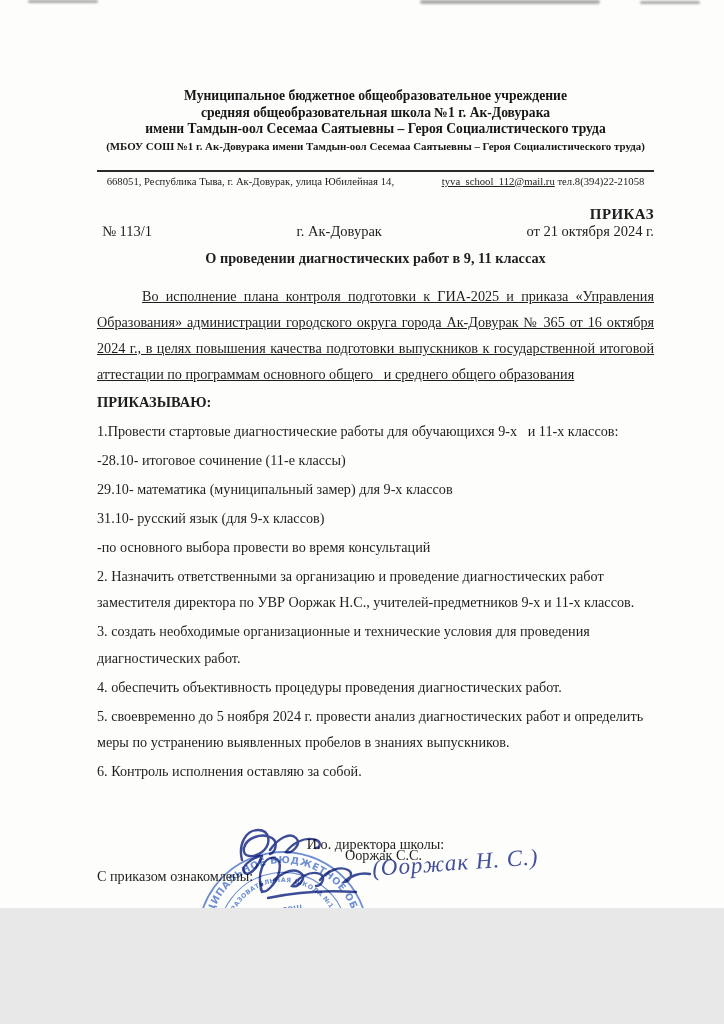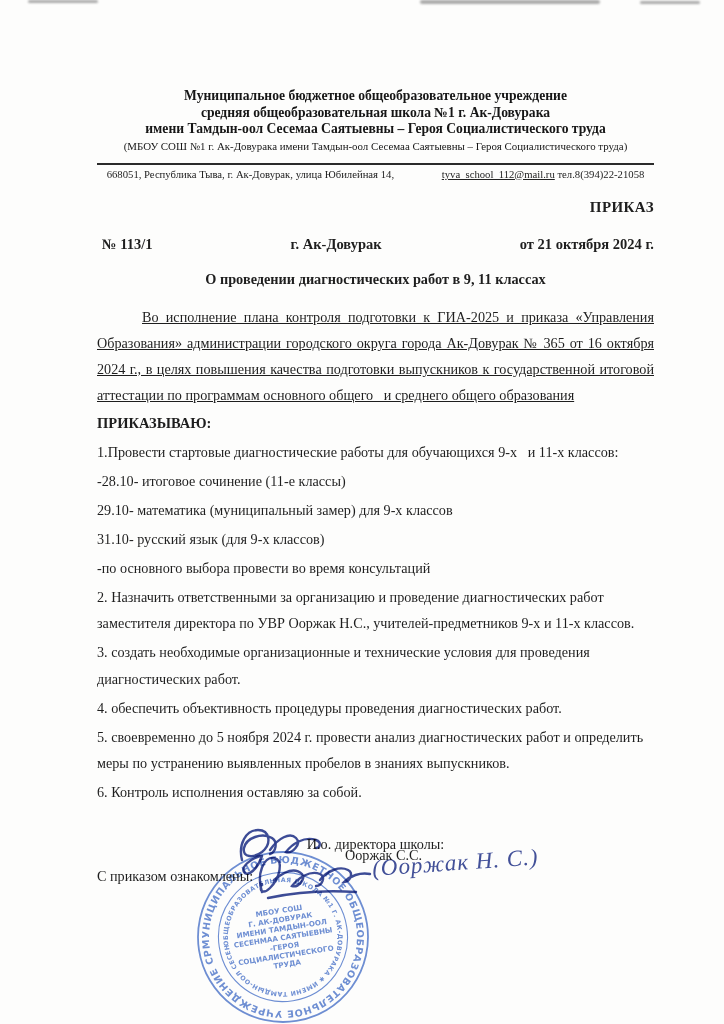--- a/index.html
+++ b/index.html
@@ -1,35 +1,35 @@
 <!DOCTYPE html>
 <html><head>
 <meta charset="utf-8">
 <style>
   * { margin:0; padding:0; box-sizing:border-box; }
   body { background:#e8e8e8; font-family:"Liberation Serif", serif; }
   .page {
-    position:relative; width:724px; height:1024px; margin:0 auto;
+    position:relative; width:724px; height:908px; margin:0 auto;
     background:#fdfdfc; overflow:hidden; color:#1e1e1e;
   }
   .scan-artifact { position:absolute; background:rgba(70,70,70,.45); filter:blur(1.2px); border-radius:2px; }
   .content { position:absolute; left:97px; top:0; width:557px; }
 
   
   .header { padding-top:88px; text-align:center; }
   .hdr-line { font-size:13.6px; font-weight:bold; line-height:16.6px; color:#161616; }
-  .hdr-abbr { font-size:10.9px; font-weight:normal; margin-top:2px; padding-bottom:11px;
+  .hdr-abbr { font-size:10.9px; font-weight:bold; margin-top:2px; padding-bottom:18px;
               border-bottom:2.4px solid #2b2b2b; color:#161616; }
   .contact { font-size:10.7px; margin-top:3px; color:#222; }
   .contact a { color:#222; text-decoration:underline;margin-left:45px; }
 
   .doc-type { margin-top:19px; text-align:right; font-size:15px; font-weight:bold; letter-spacing:.4px; }
-  .num-row { margin-top:20px; display:flex; justify-content:space-between; align-items:baseline;
-             font-size:14.5px; font-weight:bold; padding-left:5px; }
-  .subject { margin-top:18px; text-align:center; font-size:14.3px; font-weight:bold; }
+  .num-row { margin-top:0; display:flex; justify-content:space-between; align-items:baseline;
+             font-size:14.5px; font-weight:normal; padding-left:5px; }
+  .subject { margin-top:10px; text-align:center; font-size:14.3px; font-weight:bold; }
 
   .preamble { margin-top:16px; font-size:14.2px; line-height:26px; text-align:justify; text-indent:45px;text-decoration:underline; }
   .rezol { margin-top:7px; font-size:14.5px; font-weight:bold; }
   .items { margin-top:7px; }
   .items p { font-size:14.2px; line-height:26.5px; margin-bottom:2.5px; }
 
   
   .sig-row { position:absolute; left:97px; width:557px; font-size:14.2px; }
   .sig-row-1 { top:836px;text-align:center; }
   .sig-row-2 { top:868px; }

